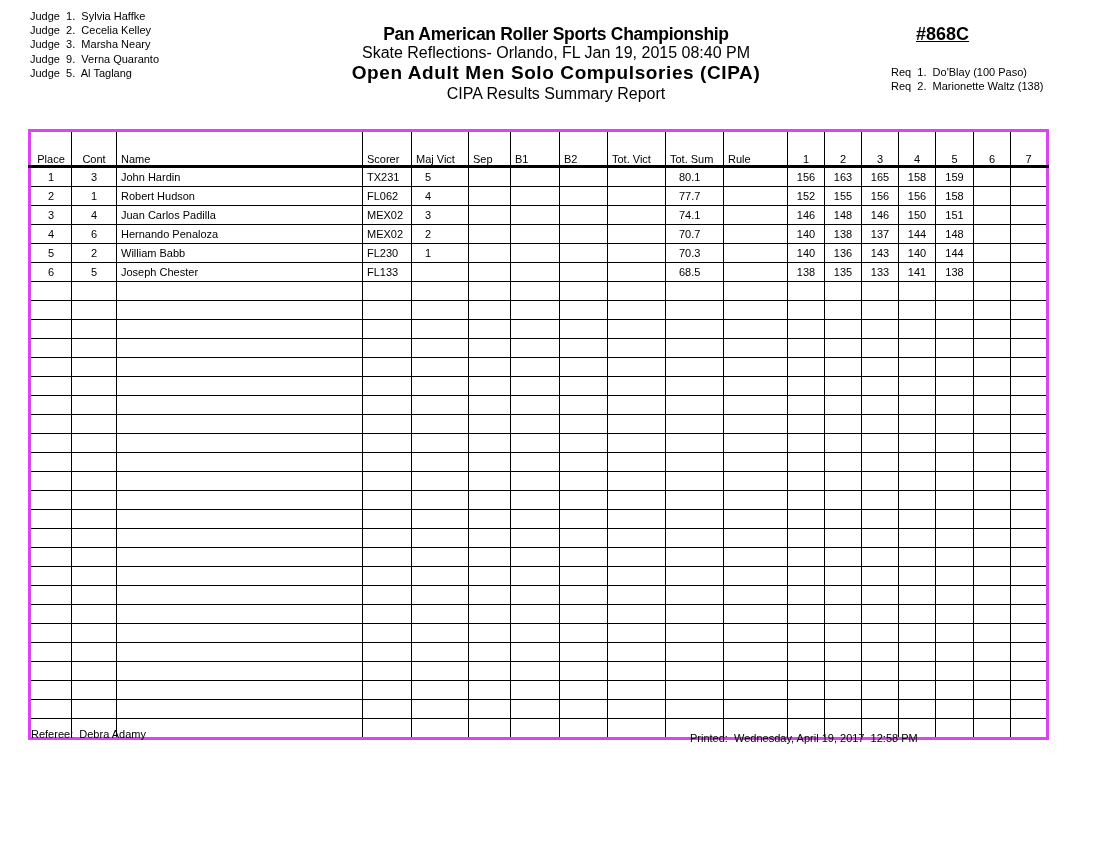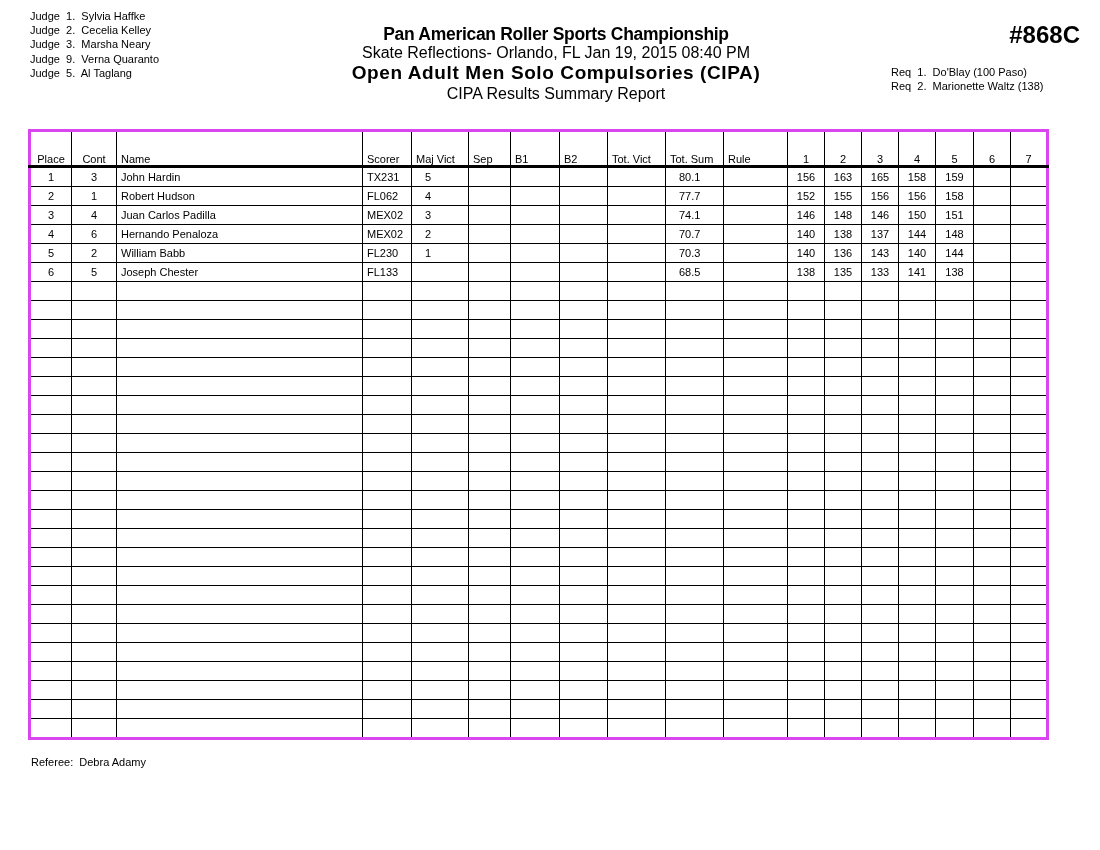--- a/index.html
+++ b/index.html
@@ -6,33 +6,33 @@
   body { width:1100px; height:850px; position:relative; overflow:hidden;
          font-family:"Liberation Sans", sans-serif; color:#000; }
   .judges { position:absolute; left:30px; top:9px; font-size:11px; line-height:14.2px; }
   .judges div { white-space:pre; }
   .center-head { position:absolute; left:304px; width:504px; top:24px; text-align:center; }
   .title1 { font-size:17.5px; font-weight:bold; line-height:20px; letter-spacing:-0.3px; }
   .title2 { font-size:16px; line-height:17px; color:#000000; }
   .title3 { font-size:19px; font-weight:bold; line-height:23px; letter-spacing:0.6px; }
   .title4 { font-size:16px; line-height:20px; }
   .right-head { position:absolute; left:880px; width:200px; top:24px; }
-  .eventno { font-size:24px; font-weight:bold; text-align:right; padding-left:36px; line-height:21px; }
+  .eventno { font-size:18px; font-weight:bold; text-align:left; padding-left:36px; line-height:21px;text-decoration:underline; }
   .reqs { font-size:11px; line-height:14px; padding-left:11px;margin-top:20px; }
   .reqs div { white-space:pre; }
 
   table.results { position:absolute; left:28px; top:129px; border-collapse:collapse;
                   table-layout:fixed; border:3px solid #d946ef; font-size:11px; }
   table.results th, table.results td { border:1px solid #000; height:18px; padding:0 0 0 4px;
                   white-space:nowrap; overflow:hidden; font-weight:normal; }
   table.results thead th { border-bottom:3px solid #000; text-align:left; padding-top:15px; vertical-align:bottom; }
   table.results th.c, table.results td.c { text-align:center; padding:0; }
   table.results td.ind { padding-left:13px; }
 
-  .footer-left { position:absolute; left:31px; top:728px; font-size:11px; white-space:pre;margin-top:28px; }
+  .footer-left { position:absolute; left:31px; top:728px; font-size:11px; white-space:pre; }
   .footer-right { position:absolute; left:690px; top:728px; font-size:11px; line-height:20px; }
   .footer-right div { white-space:pre; }
 </style>
 </head>
 <body>
 
 <div class="judges">
   <div>Judge  1.  Sylvia Haffke</div>
   <div>Judge  2.  Cecelia Kelley</div>
   <div>Judge  3.  Marsha Neary</div>
@@ -697,13 +697,14 @@
         <td></td>
         <td></td>
         <td></td>
         <td></td>
       </tr>
     </tbody>
 </table>
 
 <div class="footer-left">Referee:  Debra Adamy</div>
 <div class="footer-right">
+  <div>Printed:  Wednesday, April 19, 2017  12:58 PM</div>
 </div>
 
 </body></html>

